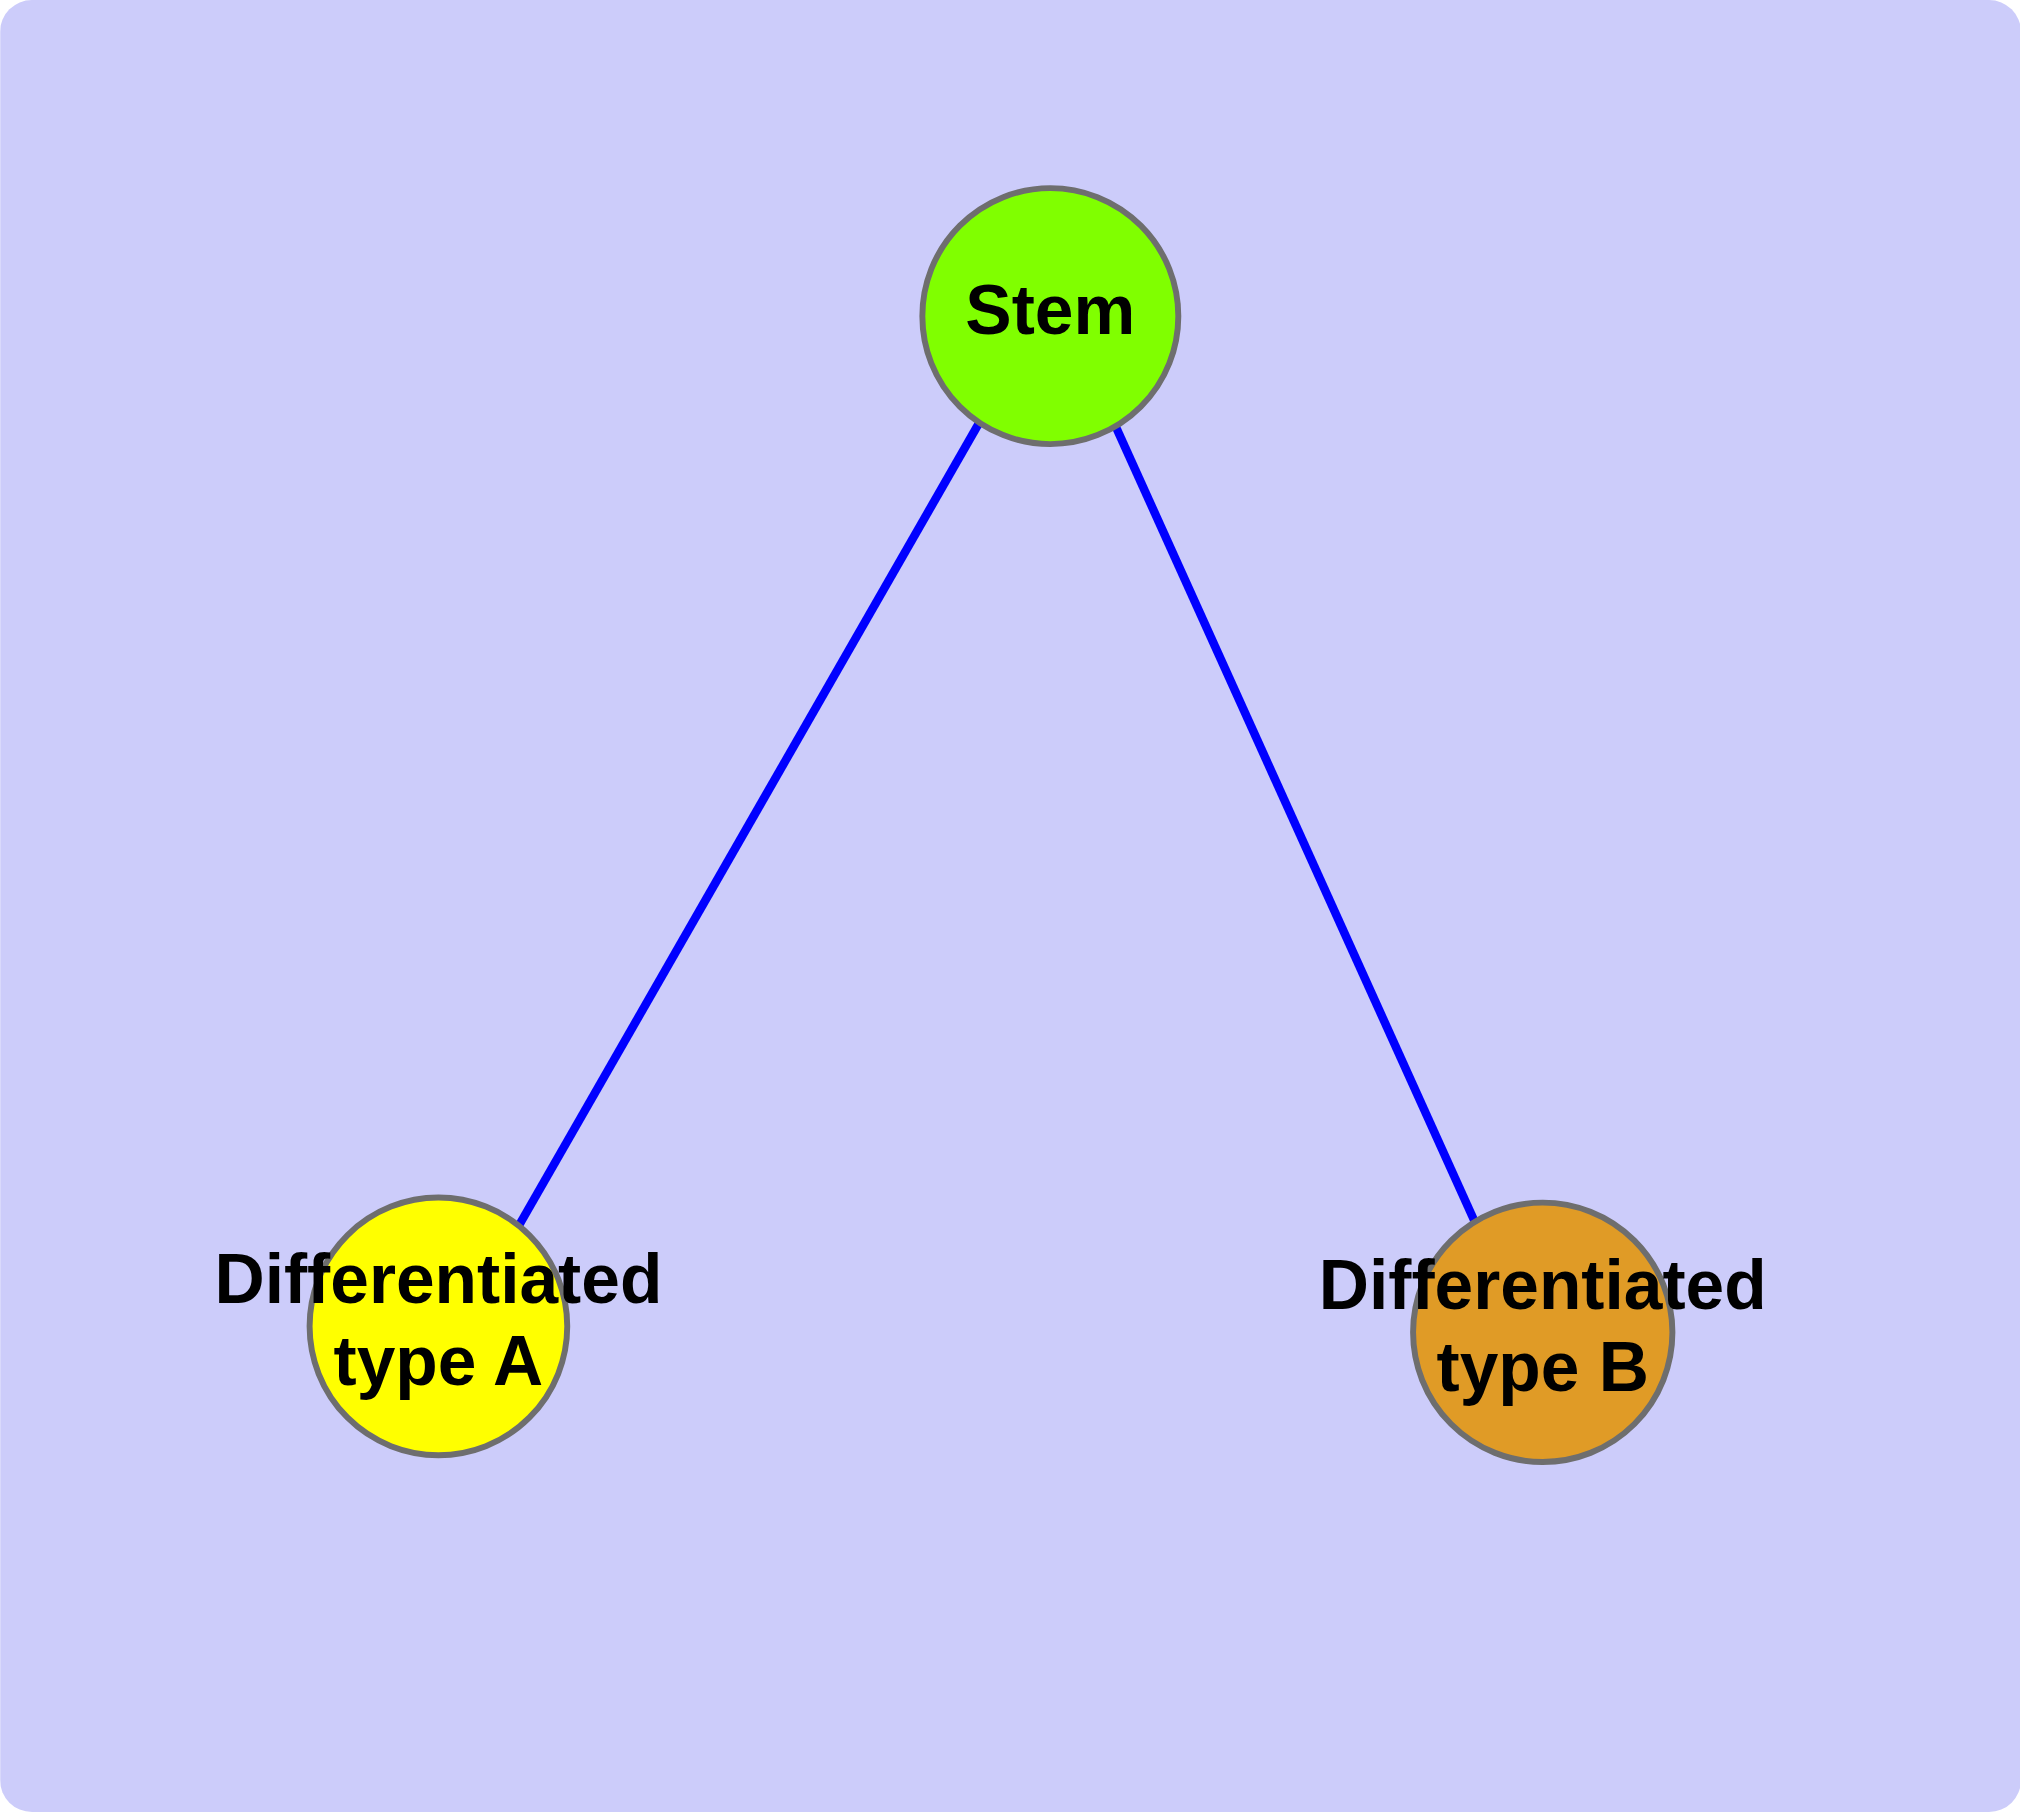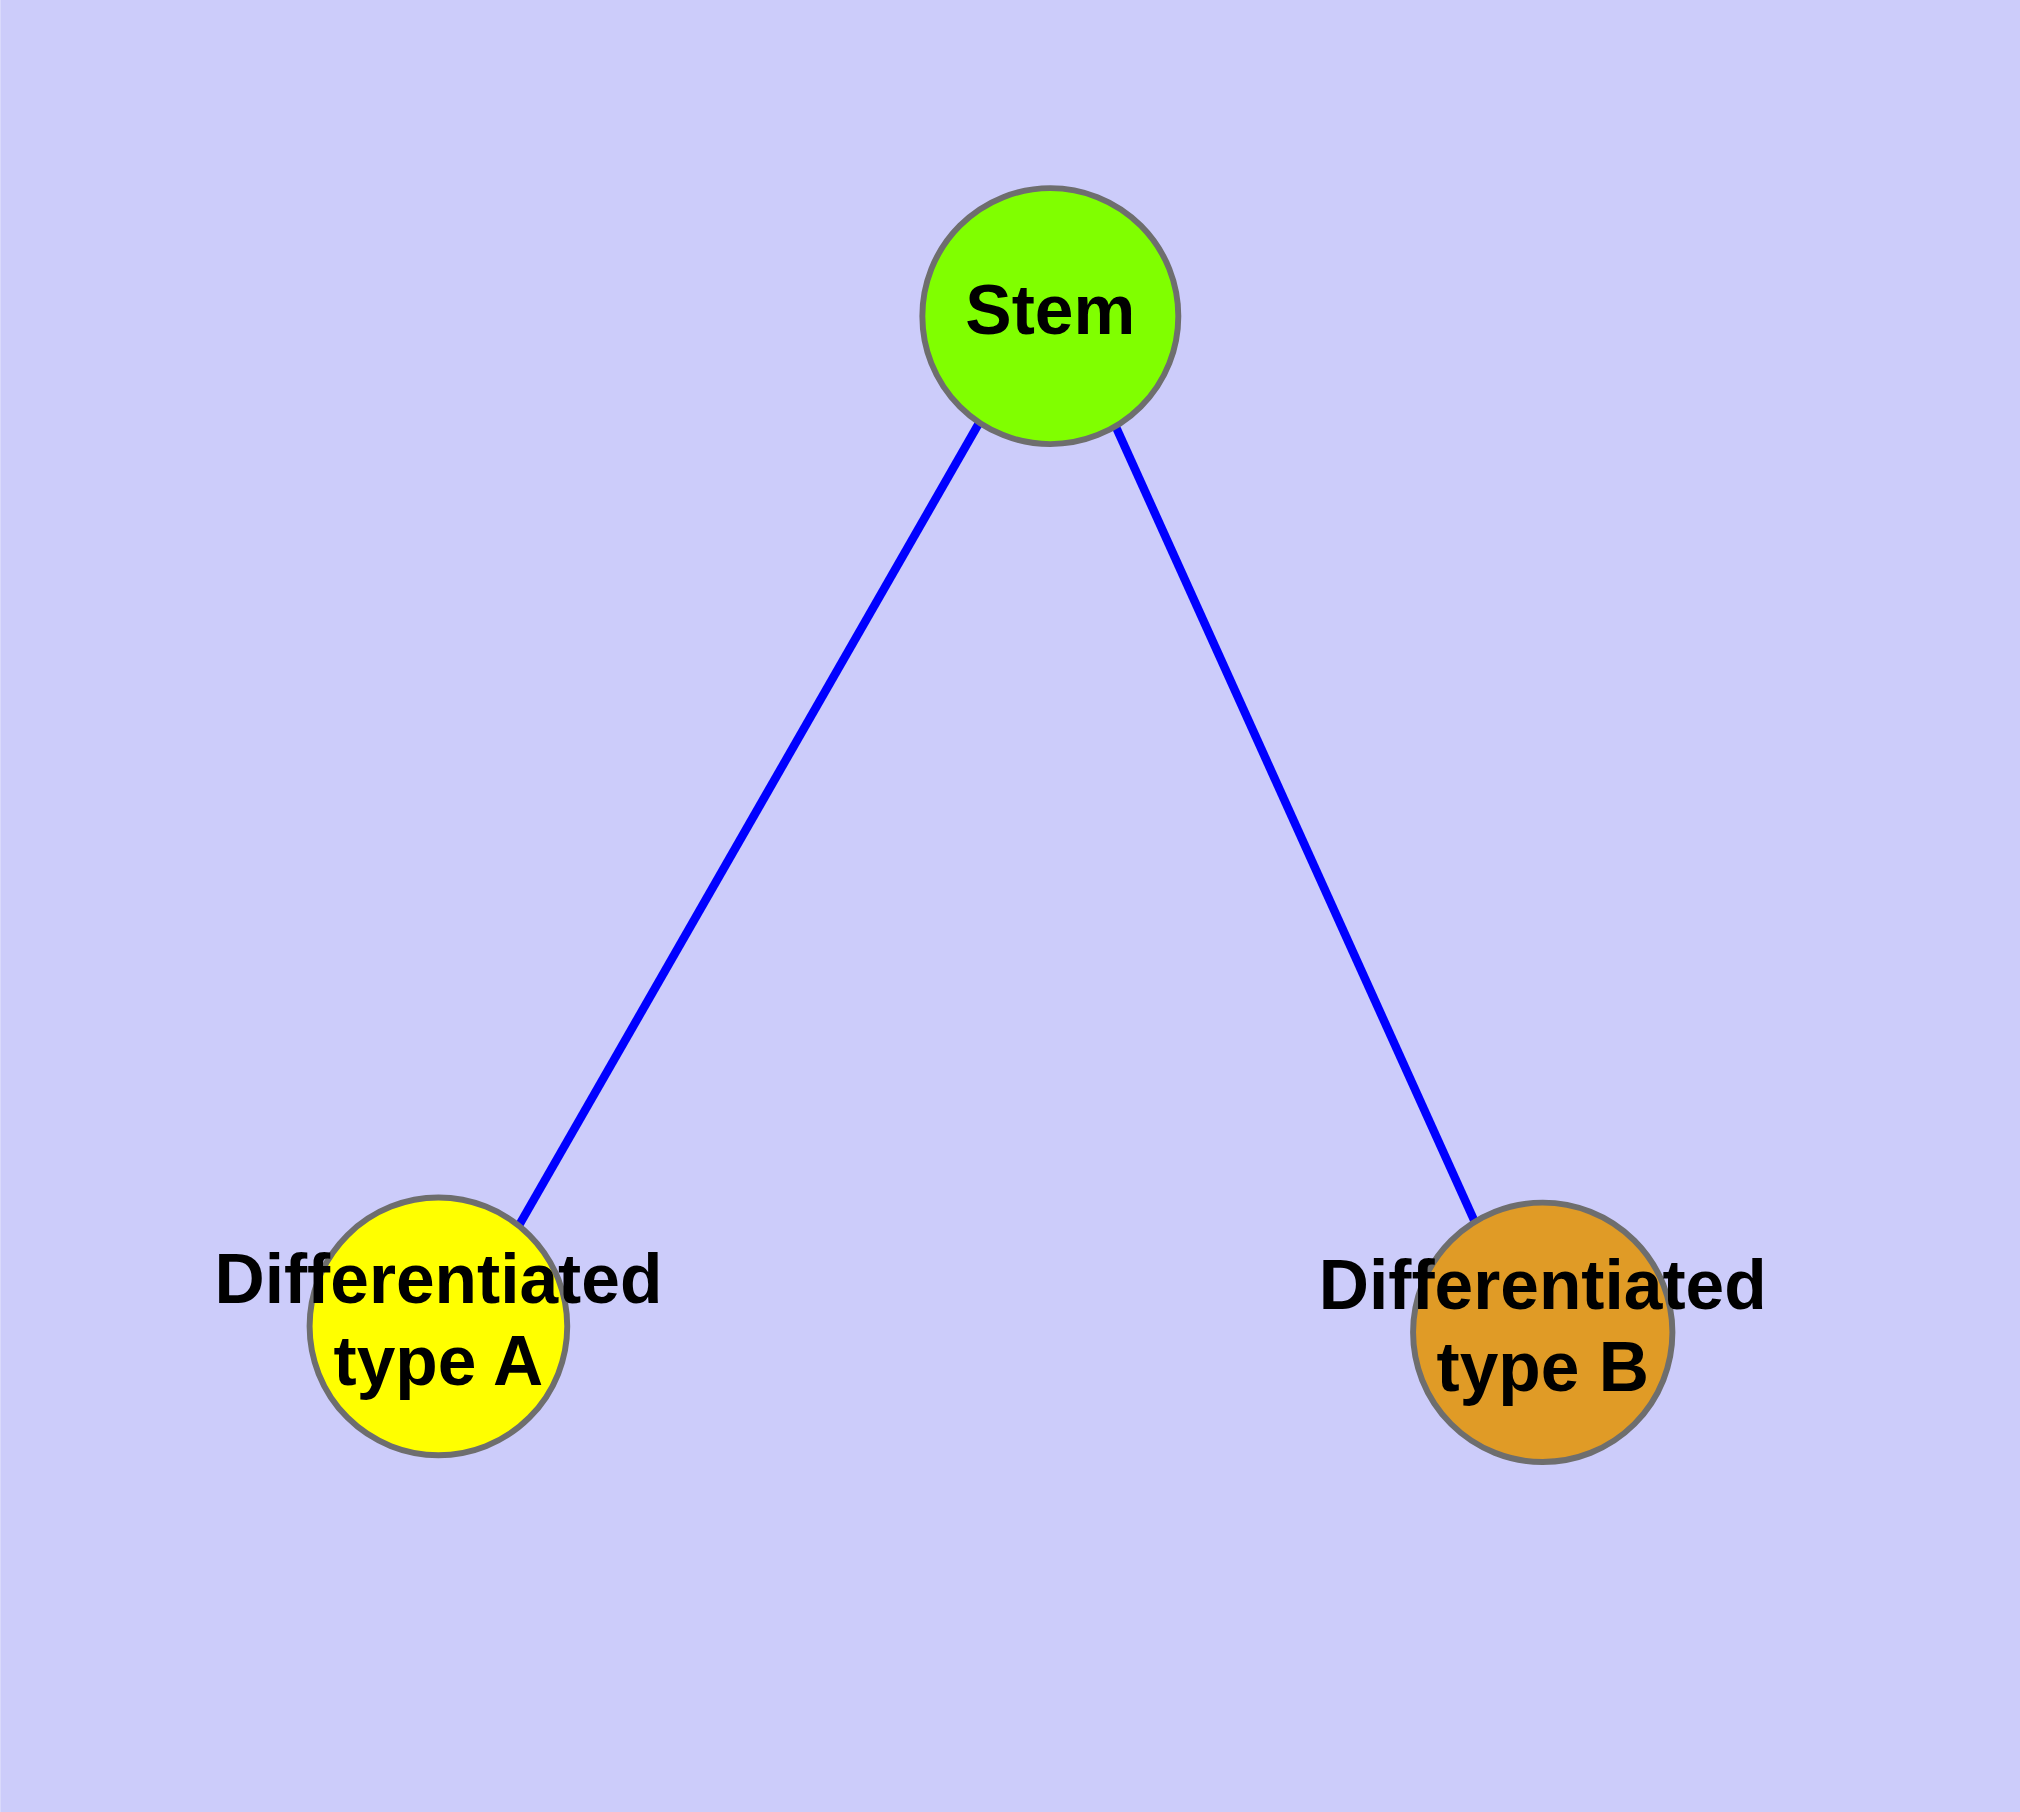--- a/index.html
+++ b/index.html
@@ -8,20 +8,21 @@
     padding: 0;
   }
   body {
     font-family: "Liberation Sans", sans-serif;
   }
   #canvas {
     position: relative;
     width: 2021px;
     height: 1812px;
     overflow: hidden;
+    border-radius: 32px;
   }
   #graph-svg {
     position: absolute;
     top: 0;
     left: 0;
     width: 2021px;
     height: 1812px;
     display: block;
   }
   .node-label {

